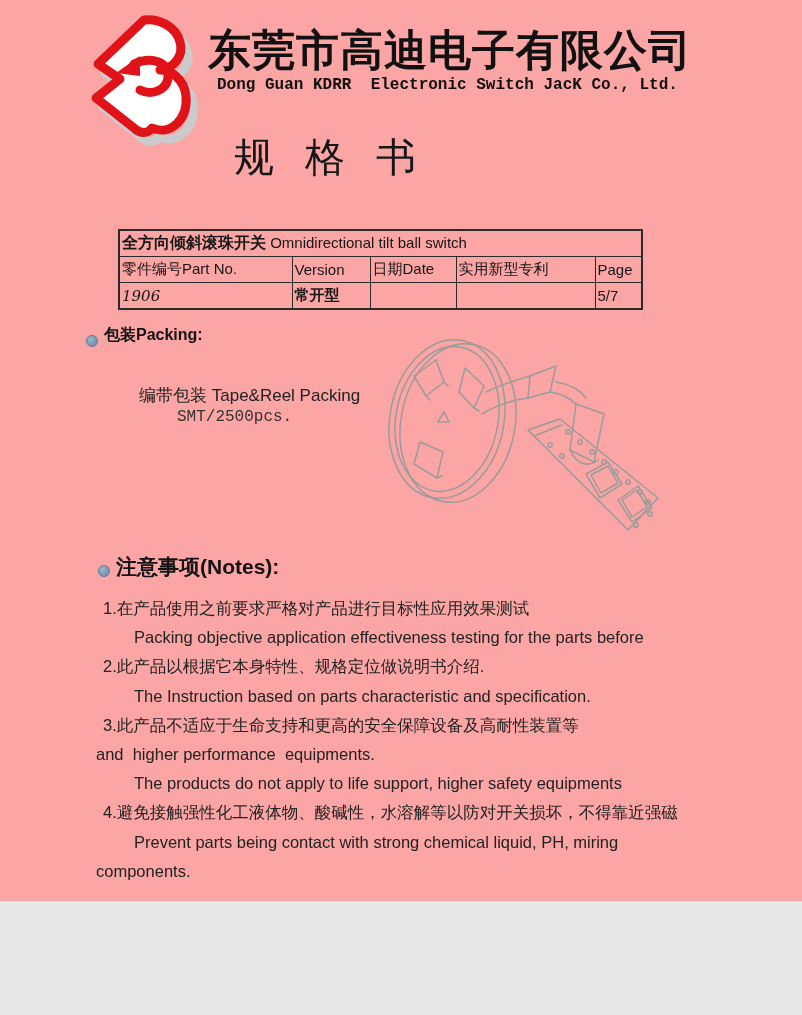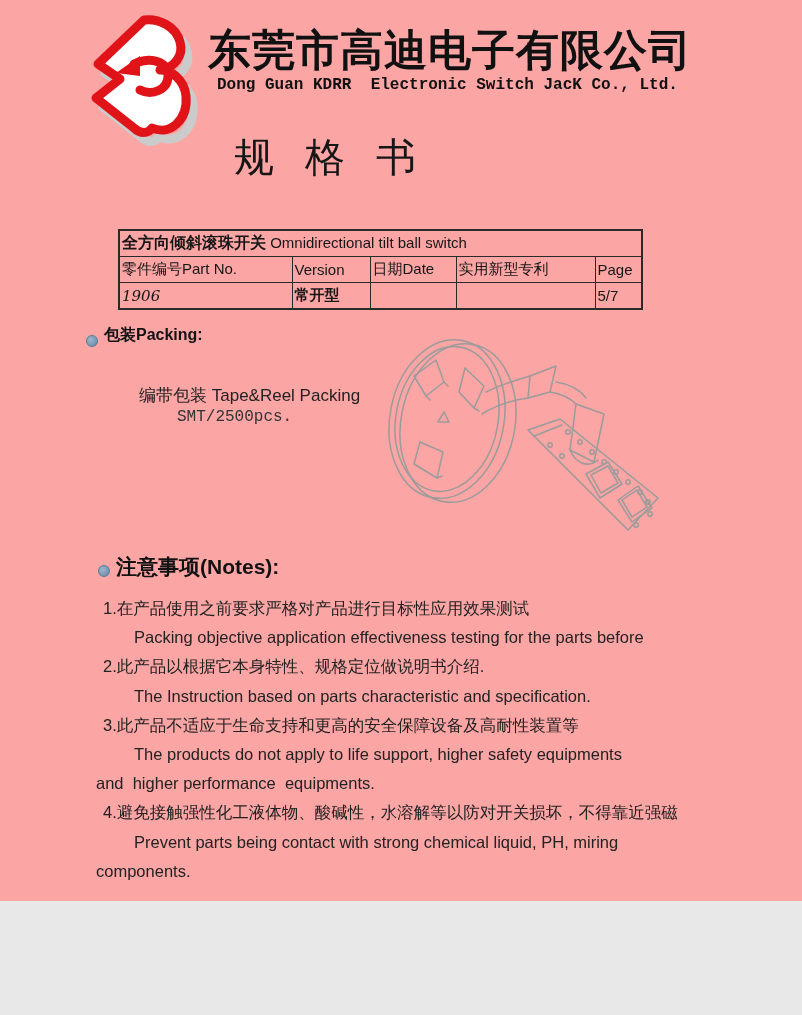--- a/index.html
+++ b/index.html
@@ -150,22 +150,22 @@
   </svg>
 
   <span class="bullet" style="left:98px;top:565px;"></span>
   <div class="sec-head" style="left:116px;top:553px;font-size:21px;">注意事项(Notes):</div>
   <div class="notes">
       <div class="nline zh">1.在产品使用之前要求严格对产品进行目标性应用效果测试</div>
       <div class="nline en1">Packing objective application effectiveness testing for the parts before</div>
       <div class="nline zh">2.此产品以根据它本身特性、规格定位做说明书介绍.</div>
       <div class="nline en1">The Instruction based on parts characteristic and specification.</div>
       <div class="nline zh">3.此产品不适应于生命支持和更高的安全保障设备及高耐性装置等</div>
+      <div class="nline cont">and  higher performance  equipments.</div>
       <div class="nline en1">The products do not apply to life support, higher safety equipments</div>
-      <div class="nline cont">and  higher performance  equipments.</div>
       <div class="nline zh">4.避免接触强性化工液体物、酸碱性，水溶解等以防对开关损坏，不得靠近强磁</div>
       <div class="nline en1">Prevent parts being contact with strong chemical liquid, PH, miring</div>
       <div class="nline cont">components.</div>
     </div>
 
   <div class="footer-rule"></div>
 
 </div>
 
 </body></html>

